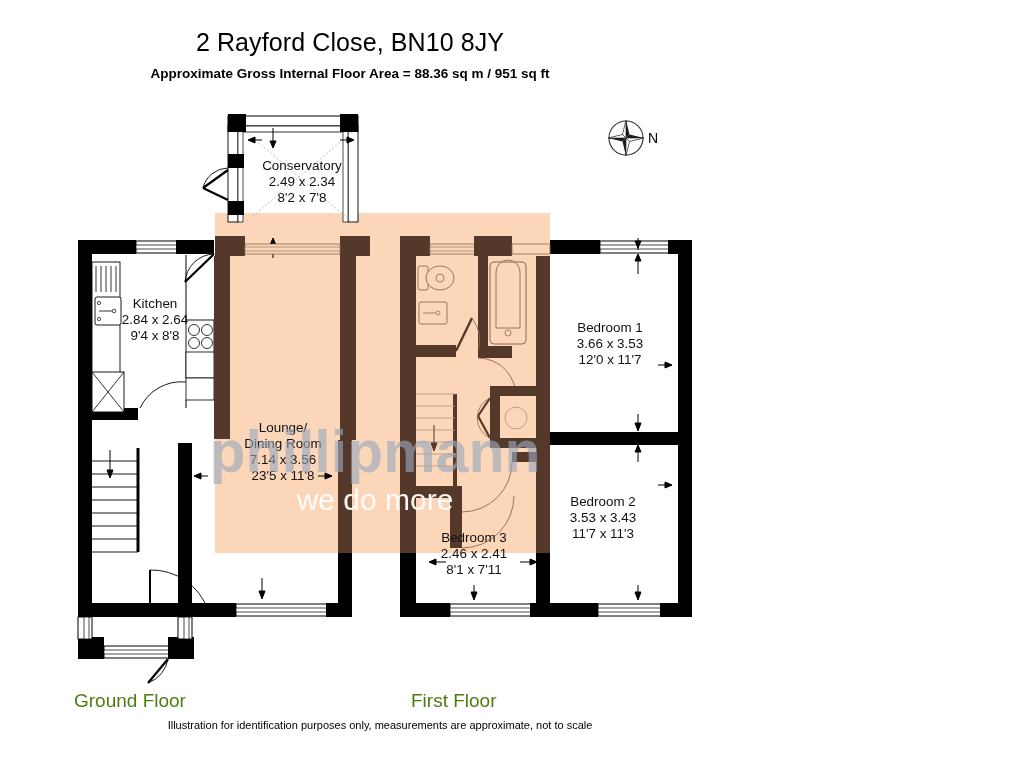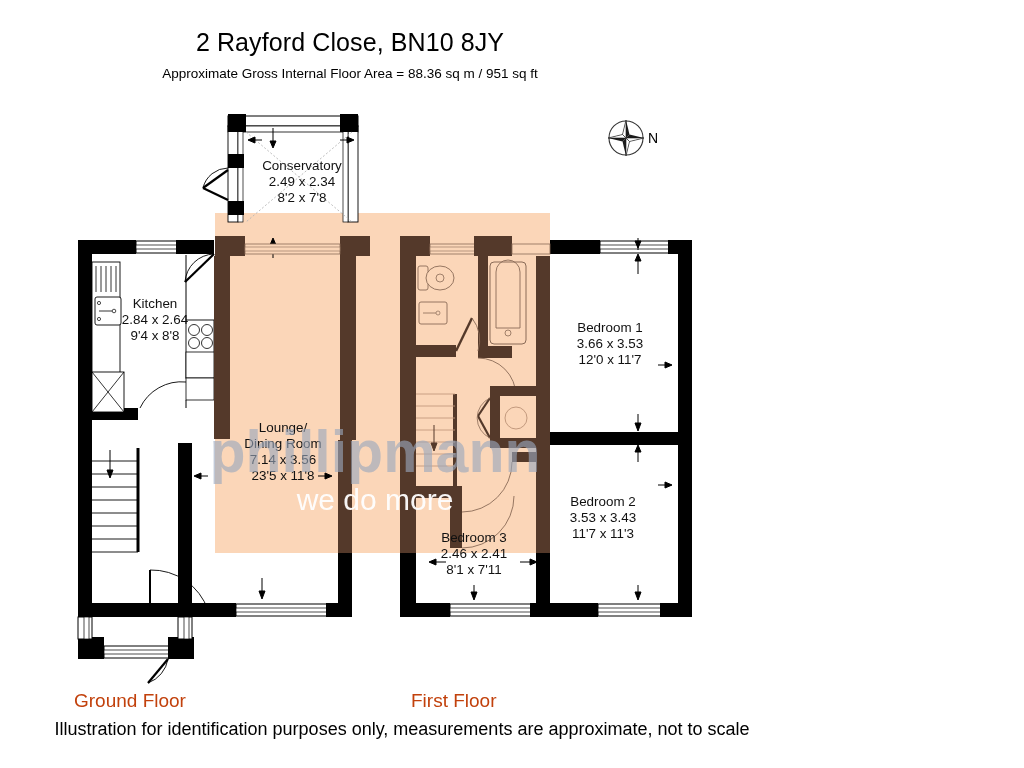--- a/index.html
+++ b/index.html
@@ -26,44 +26,43 @@
     color: #000;
     letter-spacing: 0.1px;
   }
   #subtitle {
     position: absolute;
     top: 66px;
     left: 0;
     width: 700px;
     text-align: center;
     font-size: 13.5px;
-    font-weight: normal;
+    font-weight: bold;
     color: #000;
   }
   #plan-svg {
     position: absolute;
     top: 0;
     left: 0;
   }
   .floor-label {
     position: absolute;
     font-size: 19px;
-    color: #c2410c;
+    color: #4d7c0f;
   }
   #ground-floor-label { top: 690px; left: 74px; }
   #first-floor-label  { top: 690px; left: 411px; }
   #footer-note {
     position: absolute;
     top: 719px;
     left: 0;
     width: 760px;
     text-align: center;
-    font-size: 18px;
+    font-size: 11px;
     color: #000;
-    padding-left: 22px;
   }
   .rm-label {
     font-family: "Liberation Sans", sans-serif;
     fill: #111111;
     font-size: 13.4px;
     text-anchor: middle;
   }
   .wm-main {
     font-family: "Liberation Sans", sans-serif;
     font-size: 59px;

